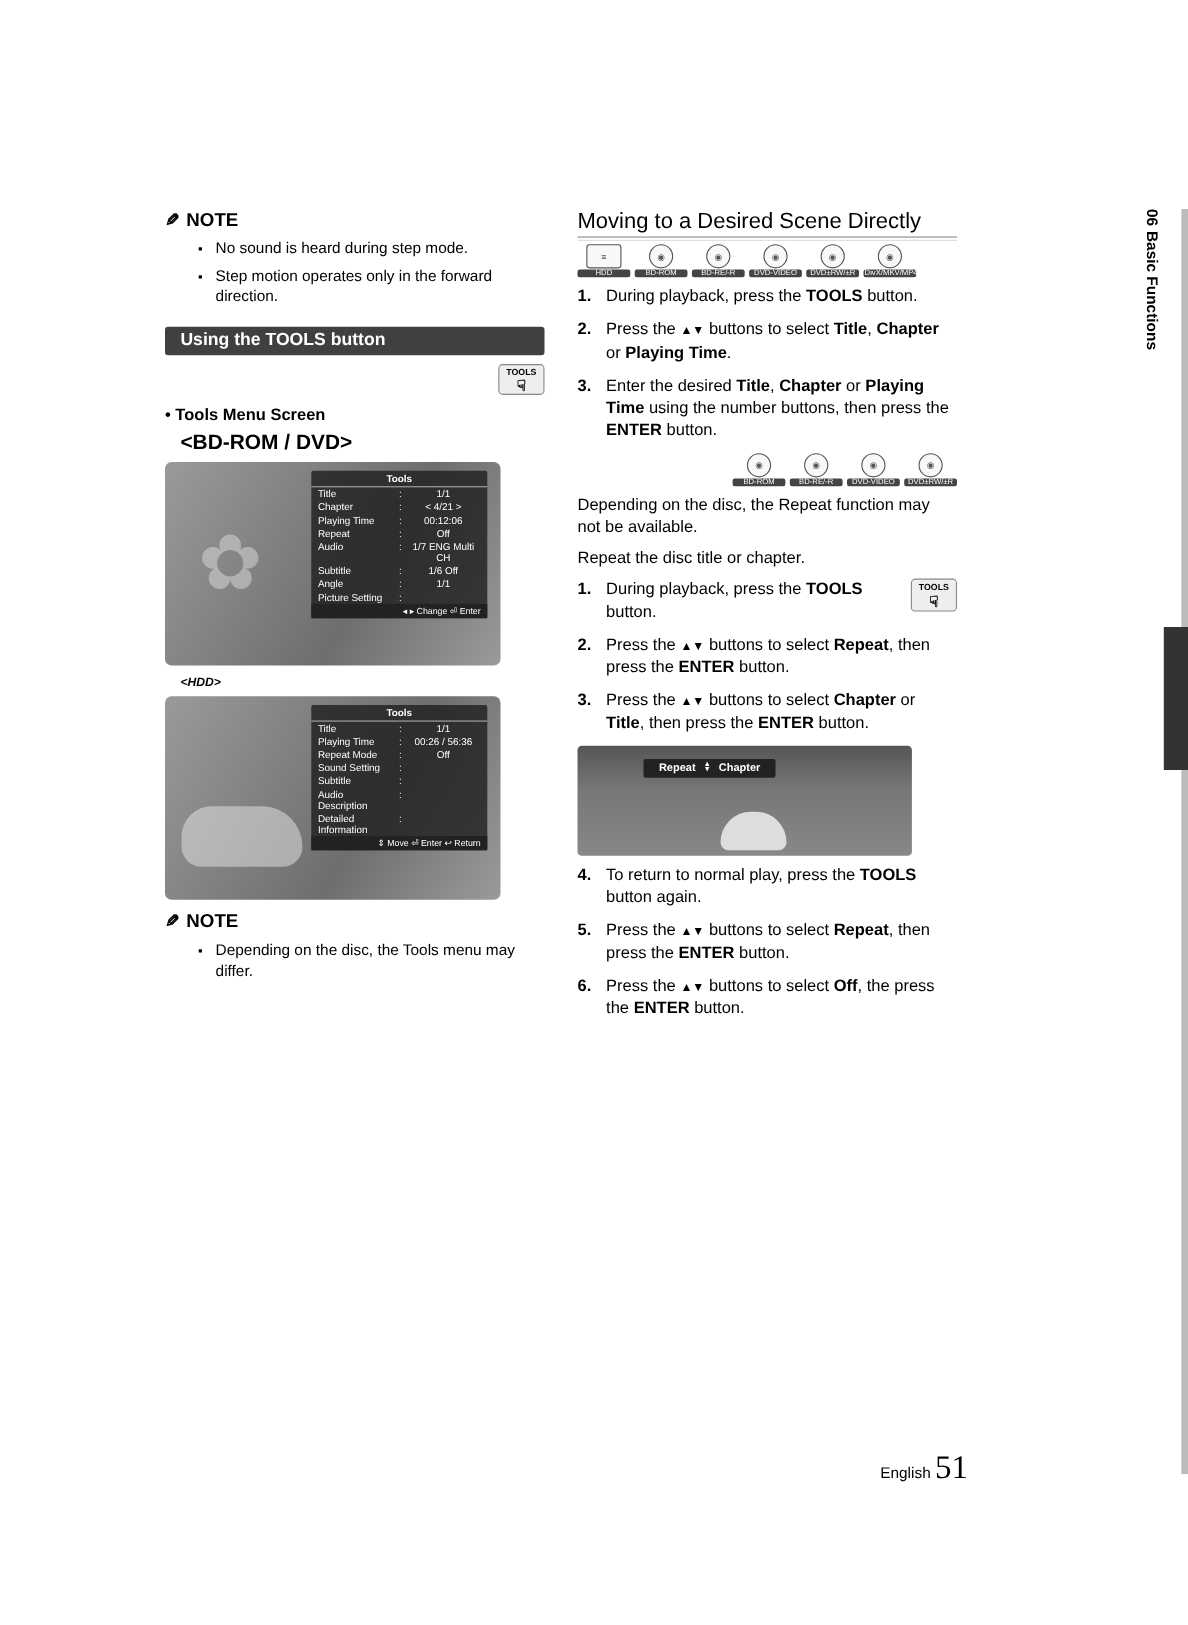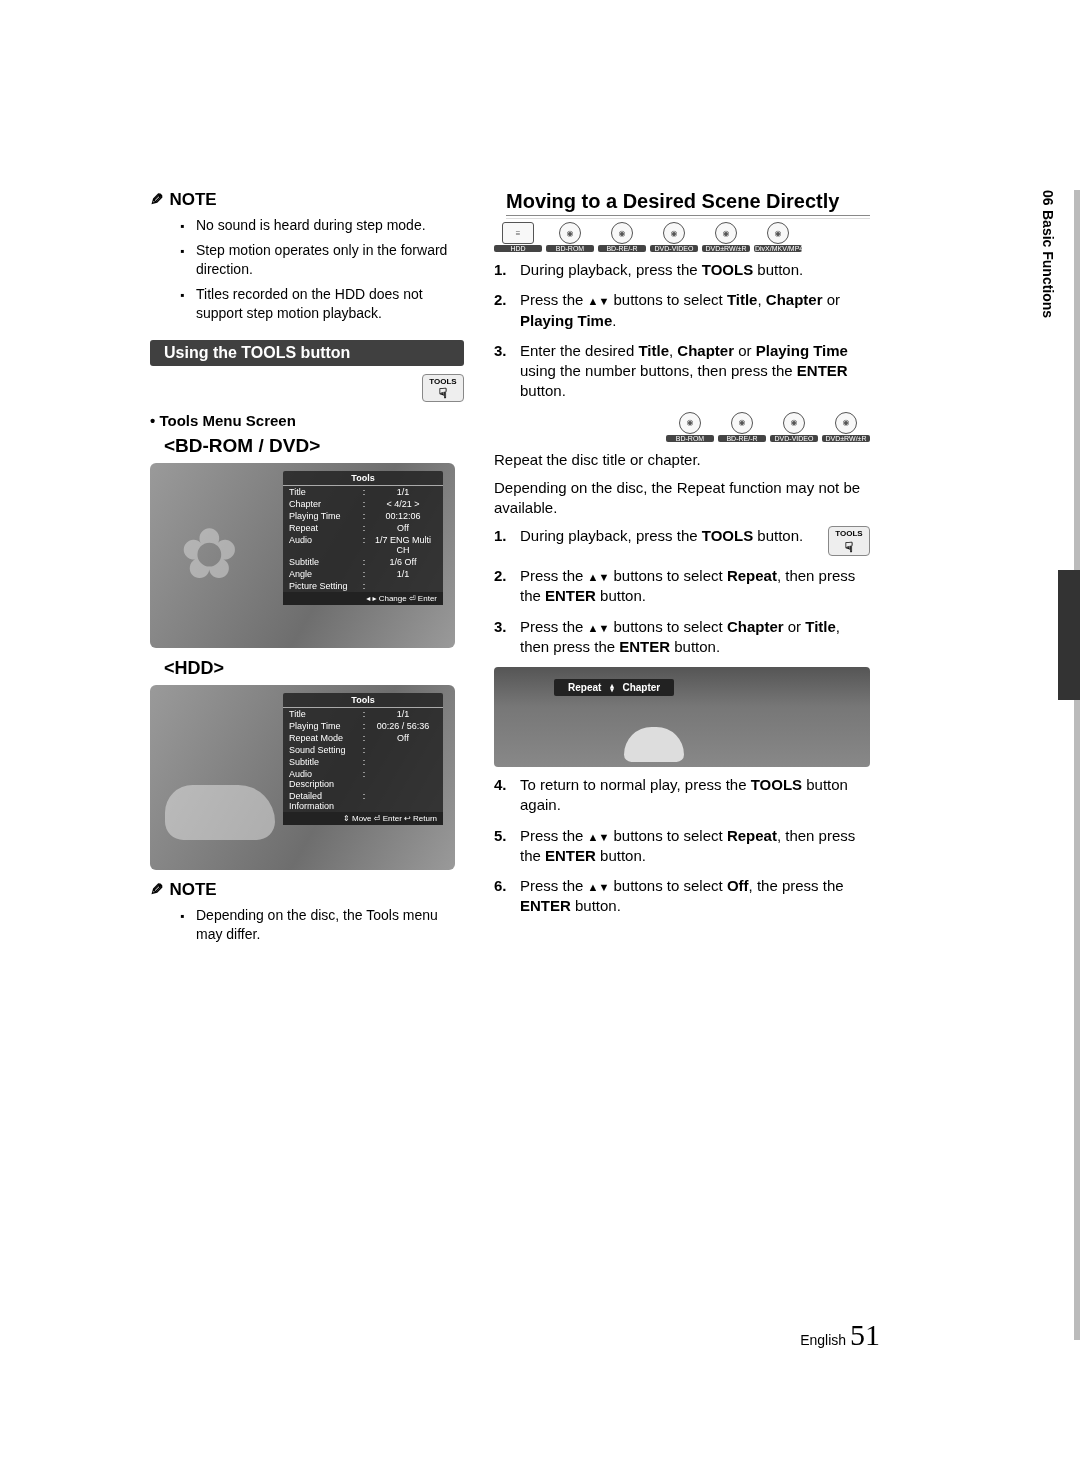--- a/index.html
+++ b/index.html
@@ -78,22 +78,23 @@
   .bullet-head::before {
     content: "• ";
   }
   .sub-label {
     font-weight: bold;
     font-size: 19px;
     margin: 6px 0;
   }
   .angle-label {
     font-weight: bold;
-    font-size: 18px;
+    font-size: 11px;
     margin: 8px 0 6px 15px;
+    font-style: italic;
   }
   .float-icon {
     float: right;
     margin-left: 8px;
   }
   .tools-chip {
     width: 42px;
     border: 1px solid #888;
     border-radius: 4px;
     text-align: center;
@@ -157,22 +158,22 @@
   .tp-row .c{flex:0 0 10px;text-align:center;}
   .tp-row .v{flex:1;text-align:center;}
   .tools-panel .tp-foot{
     text-align:right;
     font-size:8px;
     background:#222;
     padding:2px 6px;
   }
   .section-heading {
     font-size: 20px;
-    font-weight: bold;
-    margin: 0 0 6px 12px;
+    font-weight: normal;
+    margin: 0 0 6px 0;
     padding-bottom:2px;
     border-bottom: 1px solid #888;
     position:relative;
   }
   .section-heading::after{
     content:"";
     position:absolute;
     left:0; right:0; bottom:-4px;
     border-bottom:1px solid #ddd;
   }
@@ -223,21 +224,21 @@
     margin-bottom:10px;
     line-height:1.35;
   }
   ol.steps > li::before{
     content: counter(step) ".";
     position:absolute;
     left:0;
     font-weight:bold;
   }
   .repeat-mock{
-    width:376px;
+    width:304px;
     height:100px;
     background:linear-gradient(180deg,#555 0%,#777 40%,#888 100%);
     border-radius:4px;
     position:relative;
     margin: 8px 0;
     overflow:hidden;
   }
   .repeat-bar{
     position:absolute;
     left:60px; top:12px;
@@ -322,21 +323,20 @@
   <div class="two-col">
 
     <div class="col">
       <div class="note-label">
         <span class="pencil-icon"></span>
         <span>NOTE</span>
       </div>
       <ul class="note-list" id="note1">
           <li>No sound is heard during step mode.</li>
           <li>Step motion operates only in the forward direction.</li>
-          <li>Titles recorded on the HDD does not support step motion playback.</li>
         </ul>
 
       <div class="section-bar">Using the TOOLS button</div>
 
       <div class="clearfix">
         <div class="float-icon">
           <div class="tools-chip">
             <div>TOOLS</div>
             <div class="hand">☟</div>
           </div>
@@ -495,22 +495,22 @@
           </div>
           <div class="disc">
             <div class="circ">◉</div>
             <div class="lab">DVD-VIDEO</div>
           </div>
           <div class="disc">
             <div class="circ">◉</div>
             <div class="lab">DVD±RW/±R</div>
           </div>
         </div>
+      <p class="body-text">Depending on the disc, the Repeat function may not be available.</p>
       <p class="body-text">Repeat the disc title or chapter.</p>
-      <p class="body-text">Depending on the disc, the Repeat function may not be available.</p>
 
       <ol class="steps">
         <li>
           <div class="clearfix">
             <div class="float-icon">
               <div class="tools-chip">
                 <div>TOOLS</div>
                 <div class="hand">☟</div>
               </div>
             </div>

